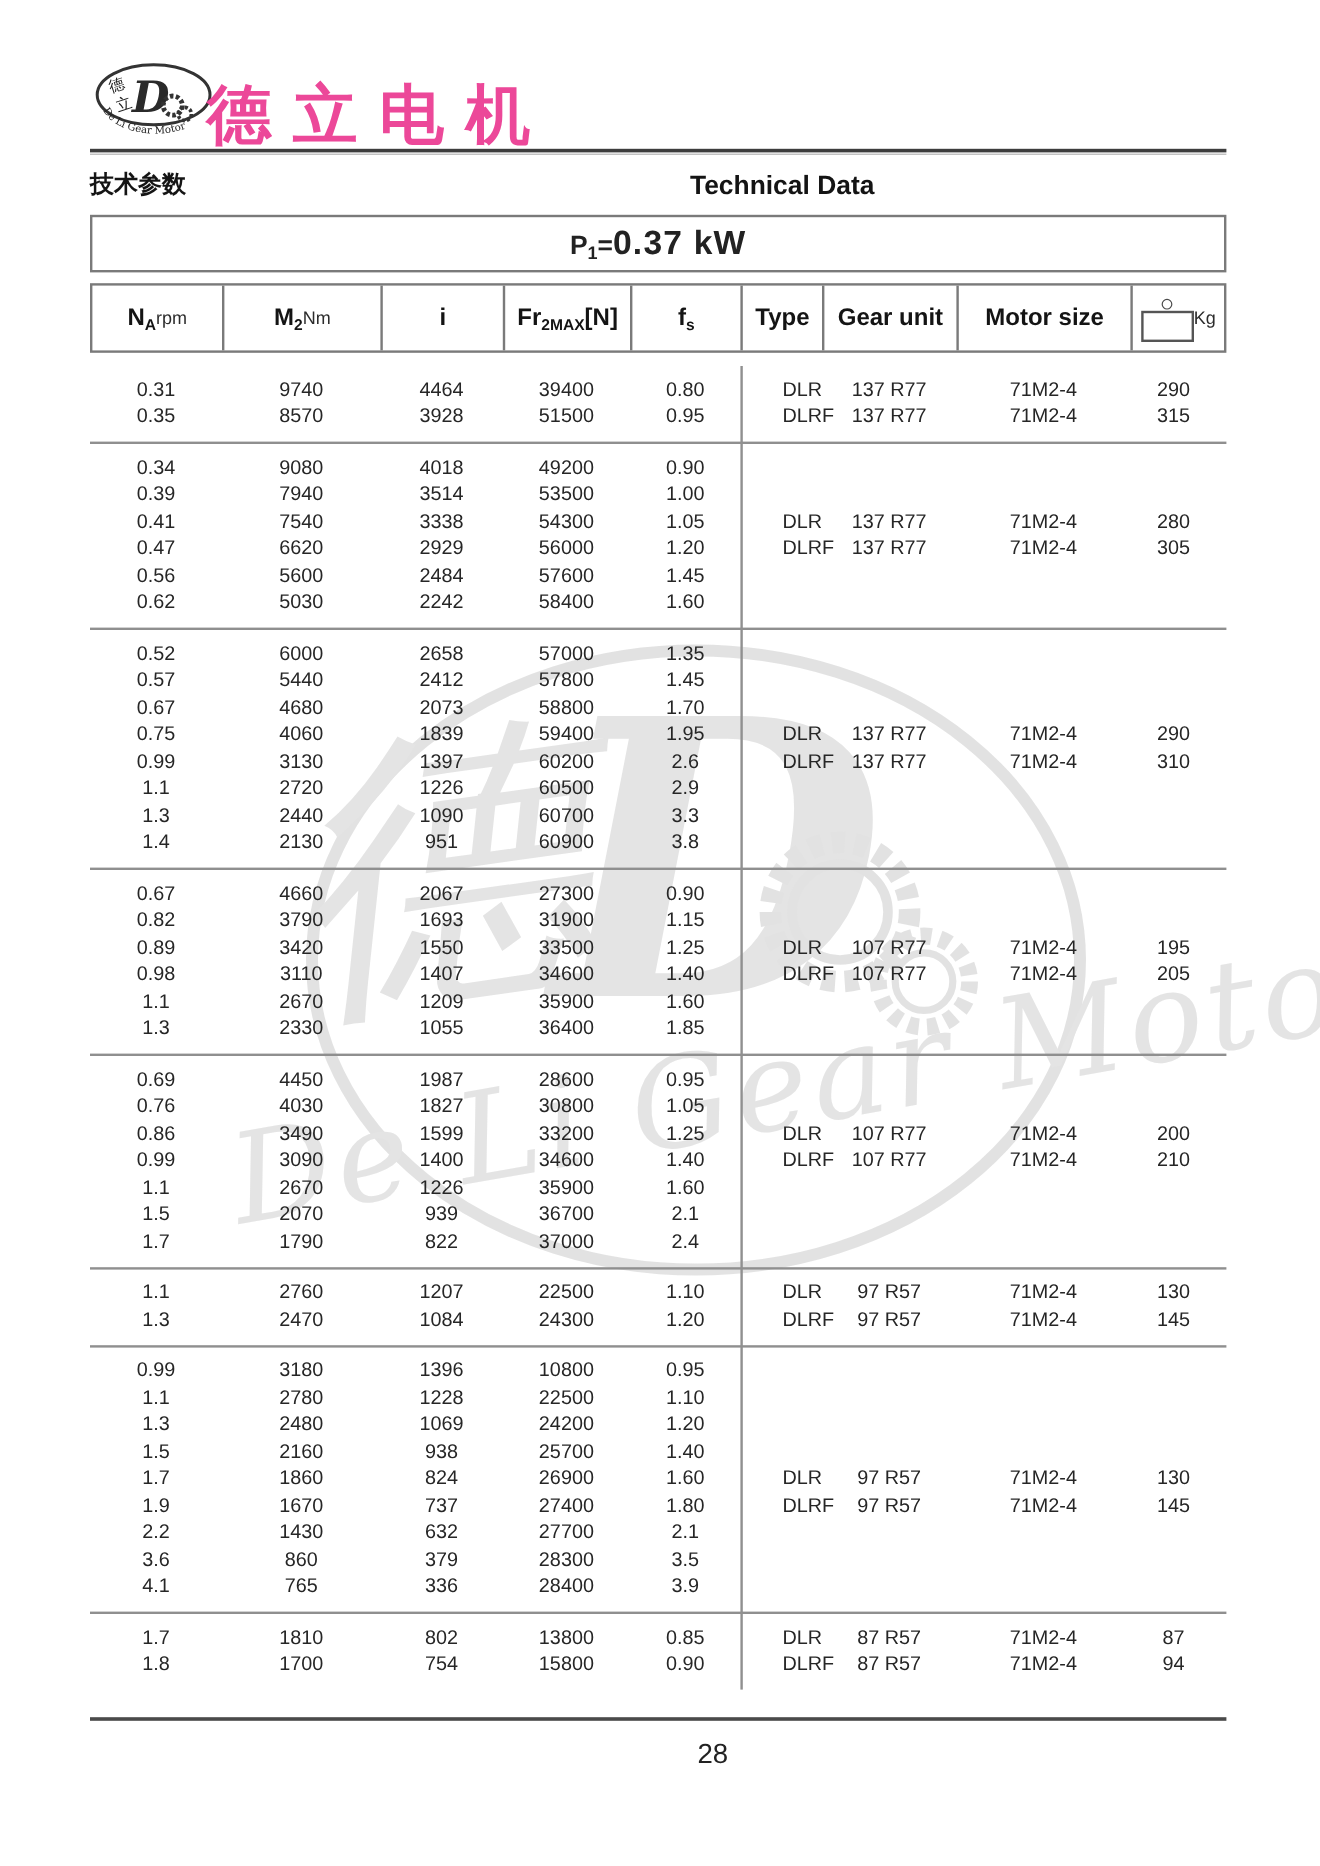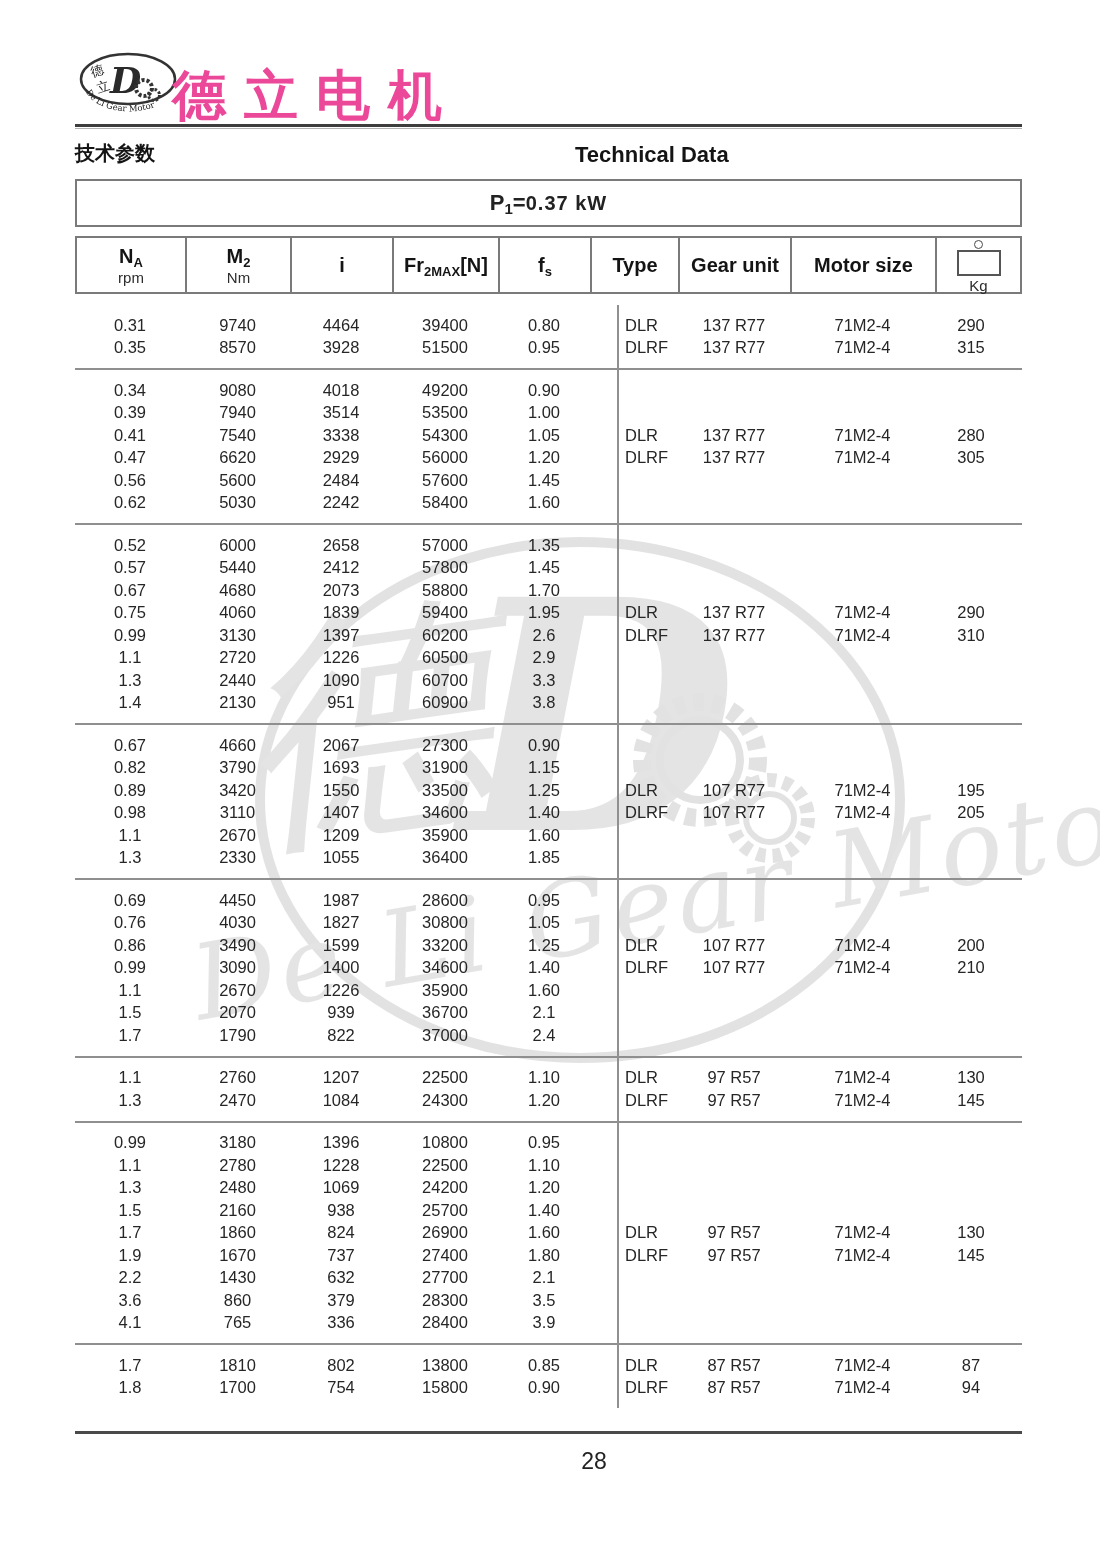--- a/index.html
+++ b/index.html
@@ -19,46 +19,46 @@
 
   .sec-cn{position:absolute;left:75px;top:140px;font-size:20px;font-weight:700;color:#141414;}
   .sec-en{position:absolute;left:575px;top:142px;font-size:22px;font-weight:700;color:#141414;}
 
   
   .p1box{position:absolute;left:75px;top:179px;width:947px;height:48px;border:2px solid #7a7a7a;
          box-sizing:border-box;display:flex;align-items:center;justify-content:center;}
   .p1line{display:flex;align-items:baseline;}
   .p1p,.p1eq{font-size:22px;font-weight:700;}
   .p1s{font-size:15px;font-weight:700;position:relative;top:4px;}
-  .p1v{font-size:20px;font-weight:700;letter-spacing:1px;}
+  .p1v{font-size:28px;font-weight:700;letter-spacing:1px;}
 
   
   .thead{position:absolute;left:75px;top:236px;width:947px;height:58px;border:2px solid #7a7a7a;
          box-sizing:border-box;display:flex;background:transparent;}
-  .th{border-right:2px solid #7a7a7a;box-sizing:border-box;display:flex;flex-direction:column;
+  .th{border-right:2px solid #7a7a7a;box-sizing:border-box;display:flex;flex-direction:row;
       align-items:center;justify-content:center;flex:0 0 auto;}
   .th:last-child{border-right:none;flex:1 1 auto;width:auto;}
   .hm{font-size:20px;font-weight:700;color:#141414;}
   .hsub{font-size:13px;font-weight:700;position:relative;top:4px;color:#141414;}
   .th-unit{font-size:15px;color:#2c2c2c;margin-top:1px;}
   .weight{display:flex;flex-direction:column;align-items:center;margin-top:3px;}
   .wring{width:7px;height:7px;border:1.5px solid #4a4a4a;border-radius:50%;}
   .wbox{width:40px;height:22px;border:2px solid #555;margin-top:1px;}
 
   
   .tbody{position:absolute;left:75px;top:305px;width:947px;}
   .vdiv{position:absolute;left:542px;top:0;height:100%;width:2px;background:#909090;}
   .group{padding:9px 0;border-bottom:2px solid #8f8f8f;}
   .group:last-child{border-bottom:none;}
   .row{display:flex;height:22.5px;align-items:center;}
   .cell{display:block;text-align:center;font-size:16.5px;color:#262626;flex:0 0 auto;}
   .cell.type{text-align:left;padding-left:35px;box-sizing:border-box;}
 
-  .c0{width:110px}.c1{width:105px}.c2{width:102px}.c3{width:106px}.c4{width:92px}
-  .c5{width:88px}.c6{width:112px}.c7{width:145px}.c8{width:72px}
+  .c0{width:110px}.c1{width:132px}.c2{width:102px}.c3{width:106px}.c4{width:92px}
+  .c5{width:68px}.c6{width:112px}.c7{width:145px}.c8{width:72px}
 
   
   .botrule{position:absolute;left:75px;top:1431px;width:947px;height:3px;background:#4a4a4a;}
   .pagenum{position:absolute;left:0;top:1448px;width:1100px;text-align:center;
            font-size:23px;color:#222;margin-left:44px;}
 </style>
 </head>
 <body>
 
 <div class="page">

